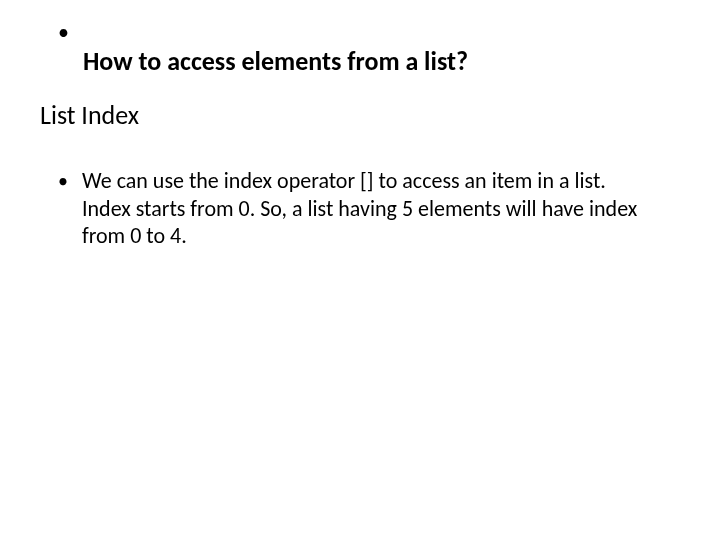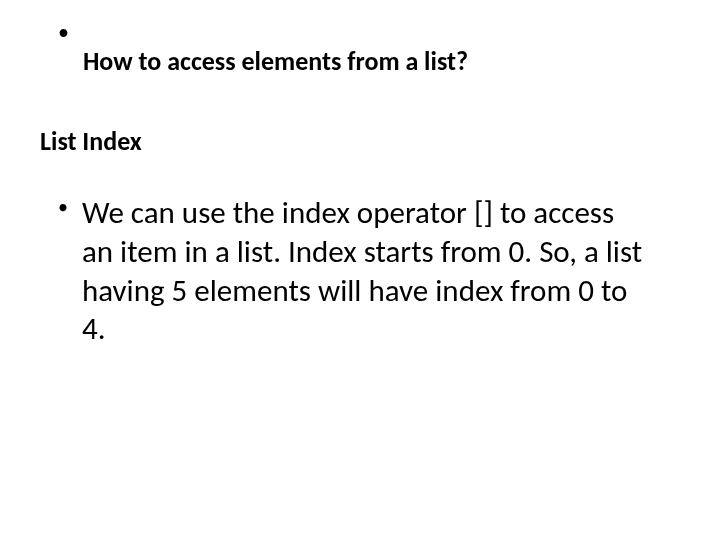--- a/index.html
+++ b/index.html
@@ -24,37 +24,37 @@
       flex-shrink: 0;
     }
     .heading-question {
       font-size: 26px;
       font-weight: bold;
       line-height: 1.2;
       margin-top: 28px;
     }
     .subheading {
       font-size: 26px;
-      font-weight: bold;
-      margin-top: 48px;
+      font-weight: normal;
+      margin-top: 22px;
       margin-bottom: 36px;
     }
     .body-bullet-row {
       display: flex;
       align-items: flex-start;
     }
     .body-bullet-marker {
       font-size: 20px;
       line-height: 1.4;
       margin-left: 18px;
       margin-right: 14px;
       flex-shrink: 0;
     }
     .body-text {
-      font-size: 31px;
+      font-size: 22px;
       line-height: 1.25;
       max-width: 570px;
     }
   </style>
 </head>
 <body>
 
 <div class="bullet-row">
   <span class="bullet-marker">•</span>
   <span class="heading-question">How to access elements from a list?</span>

